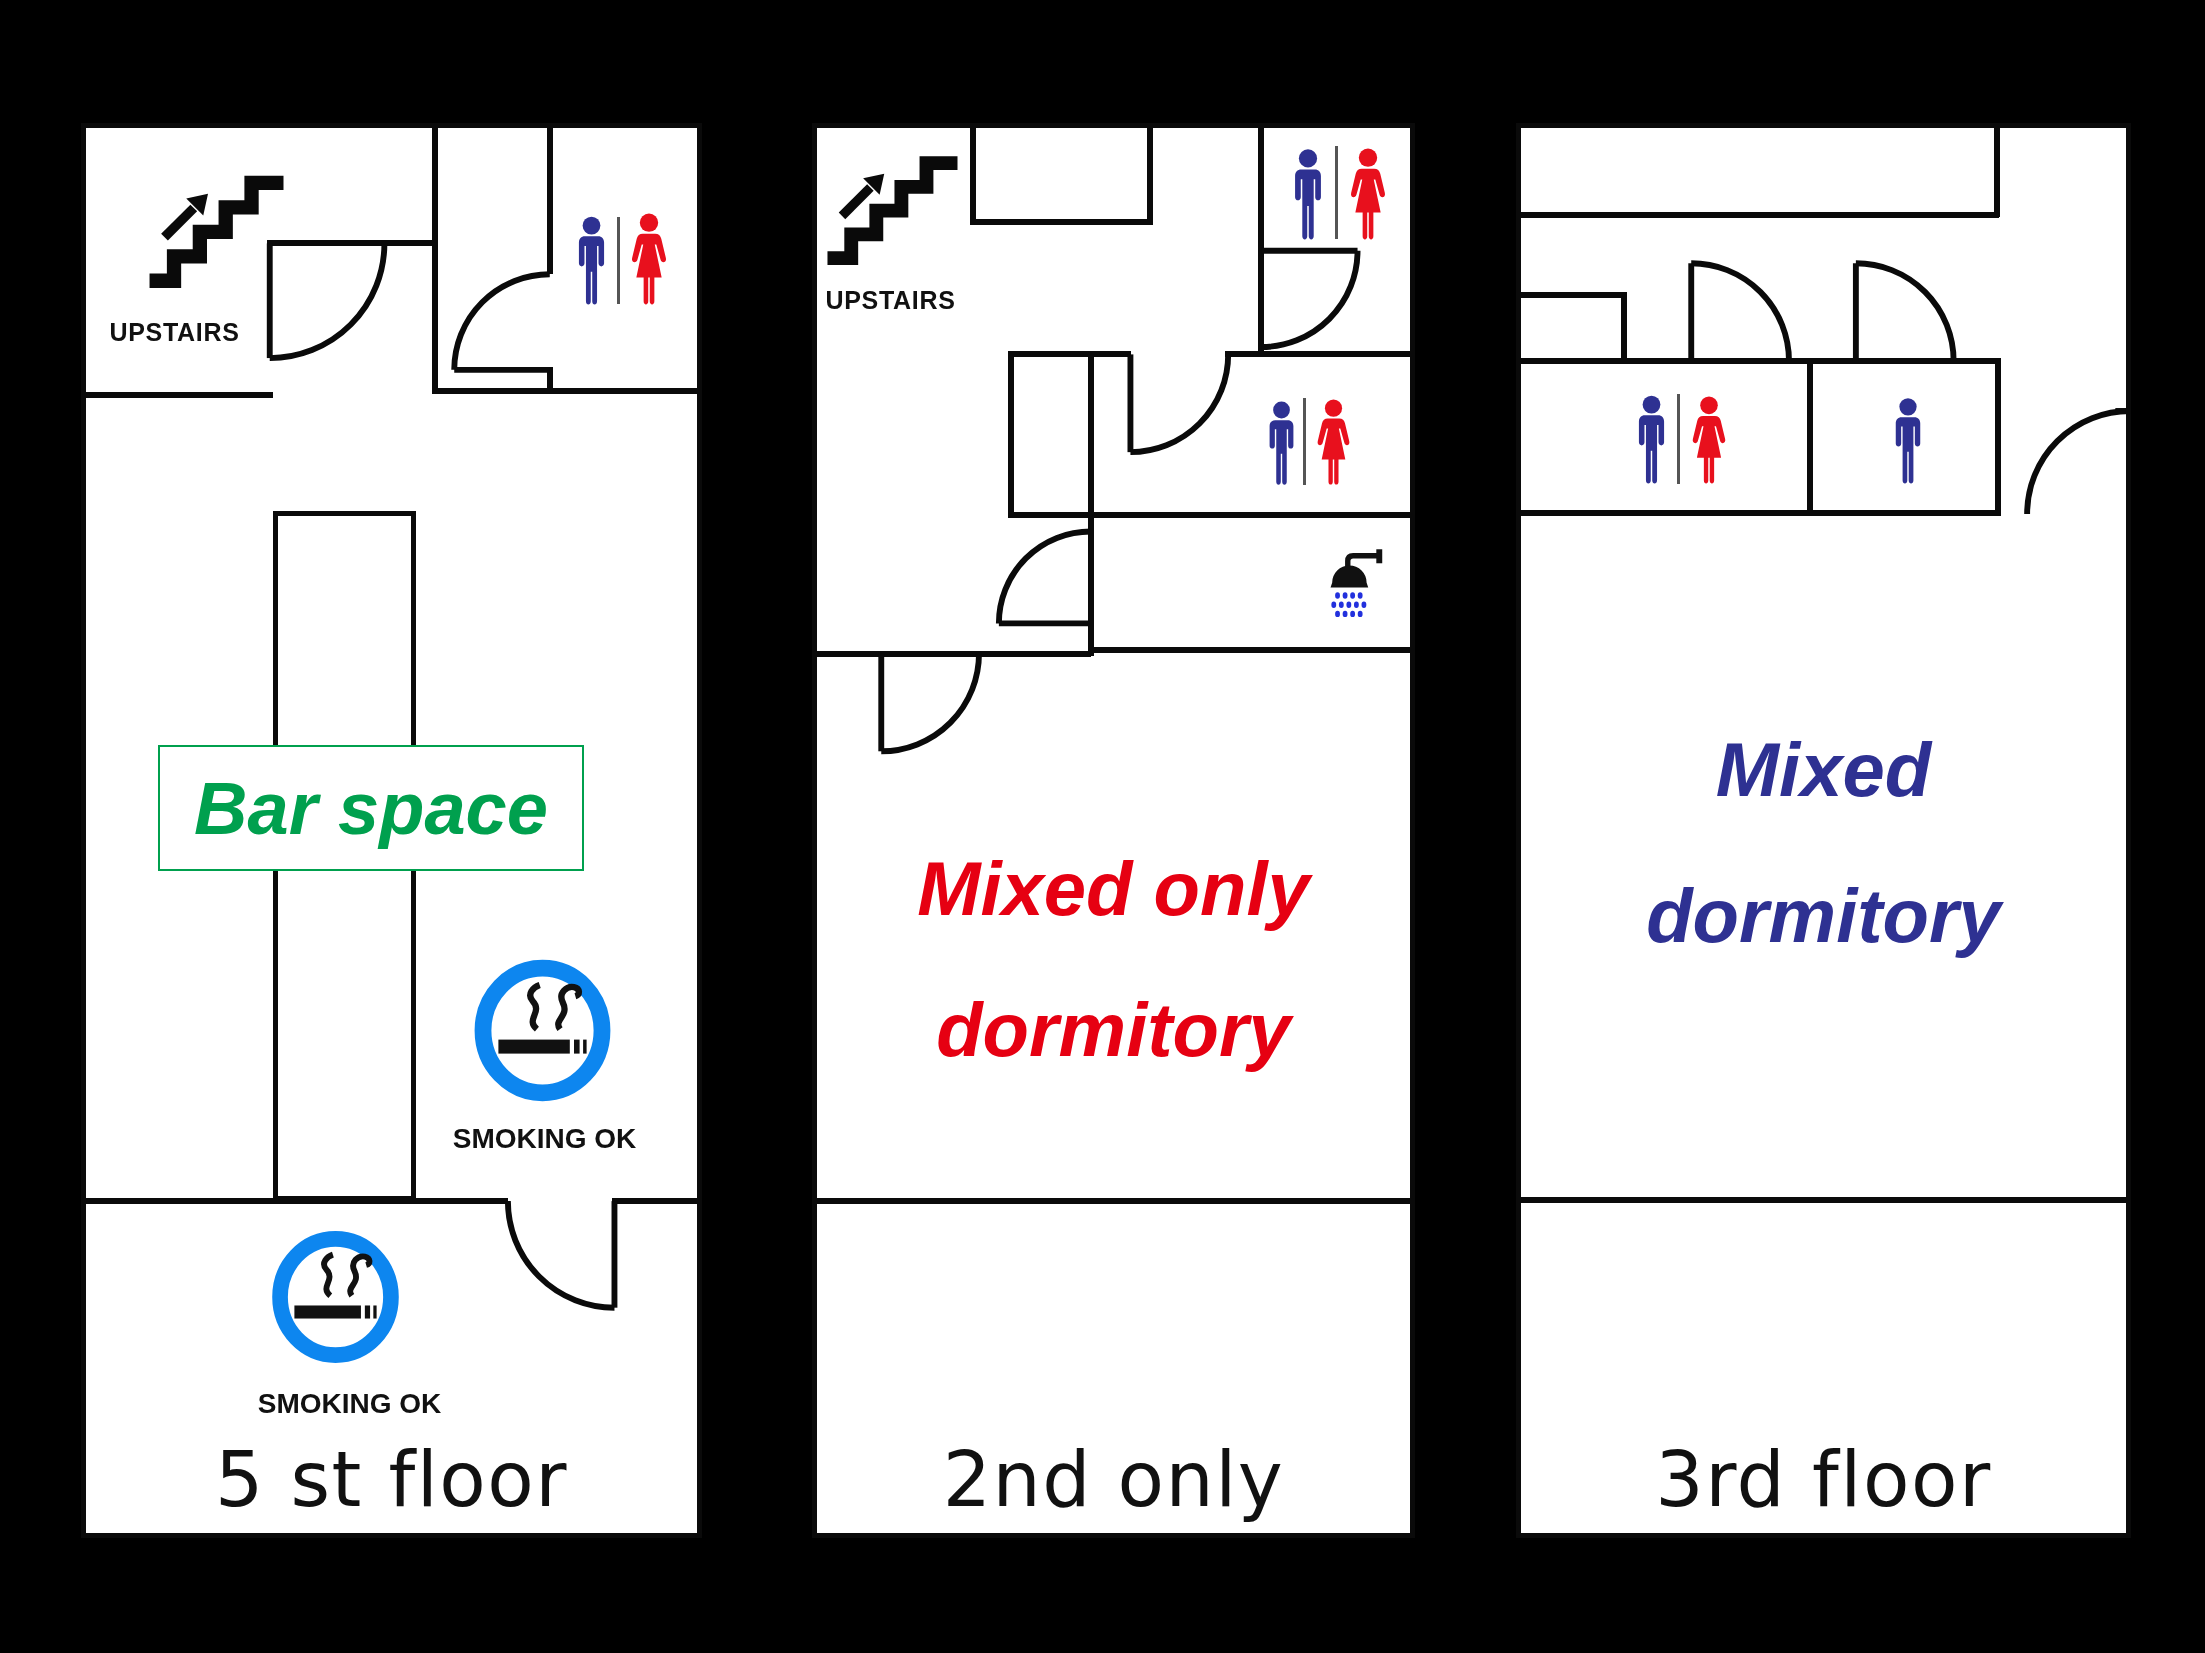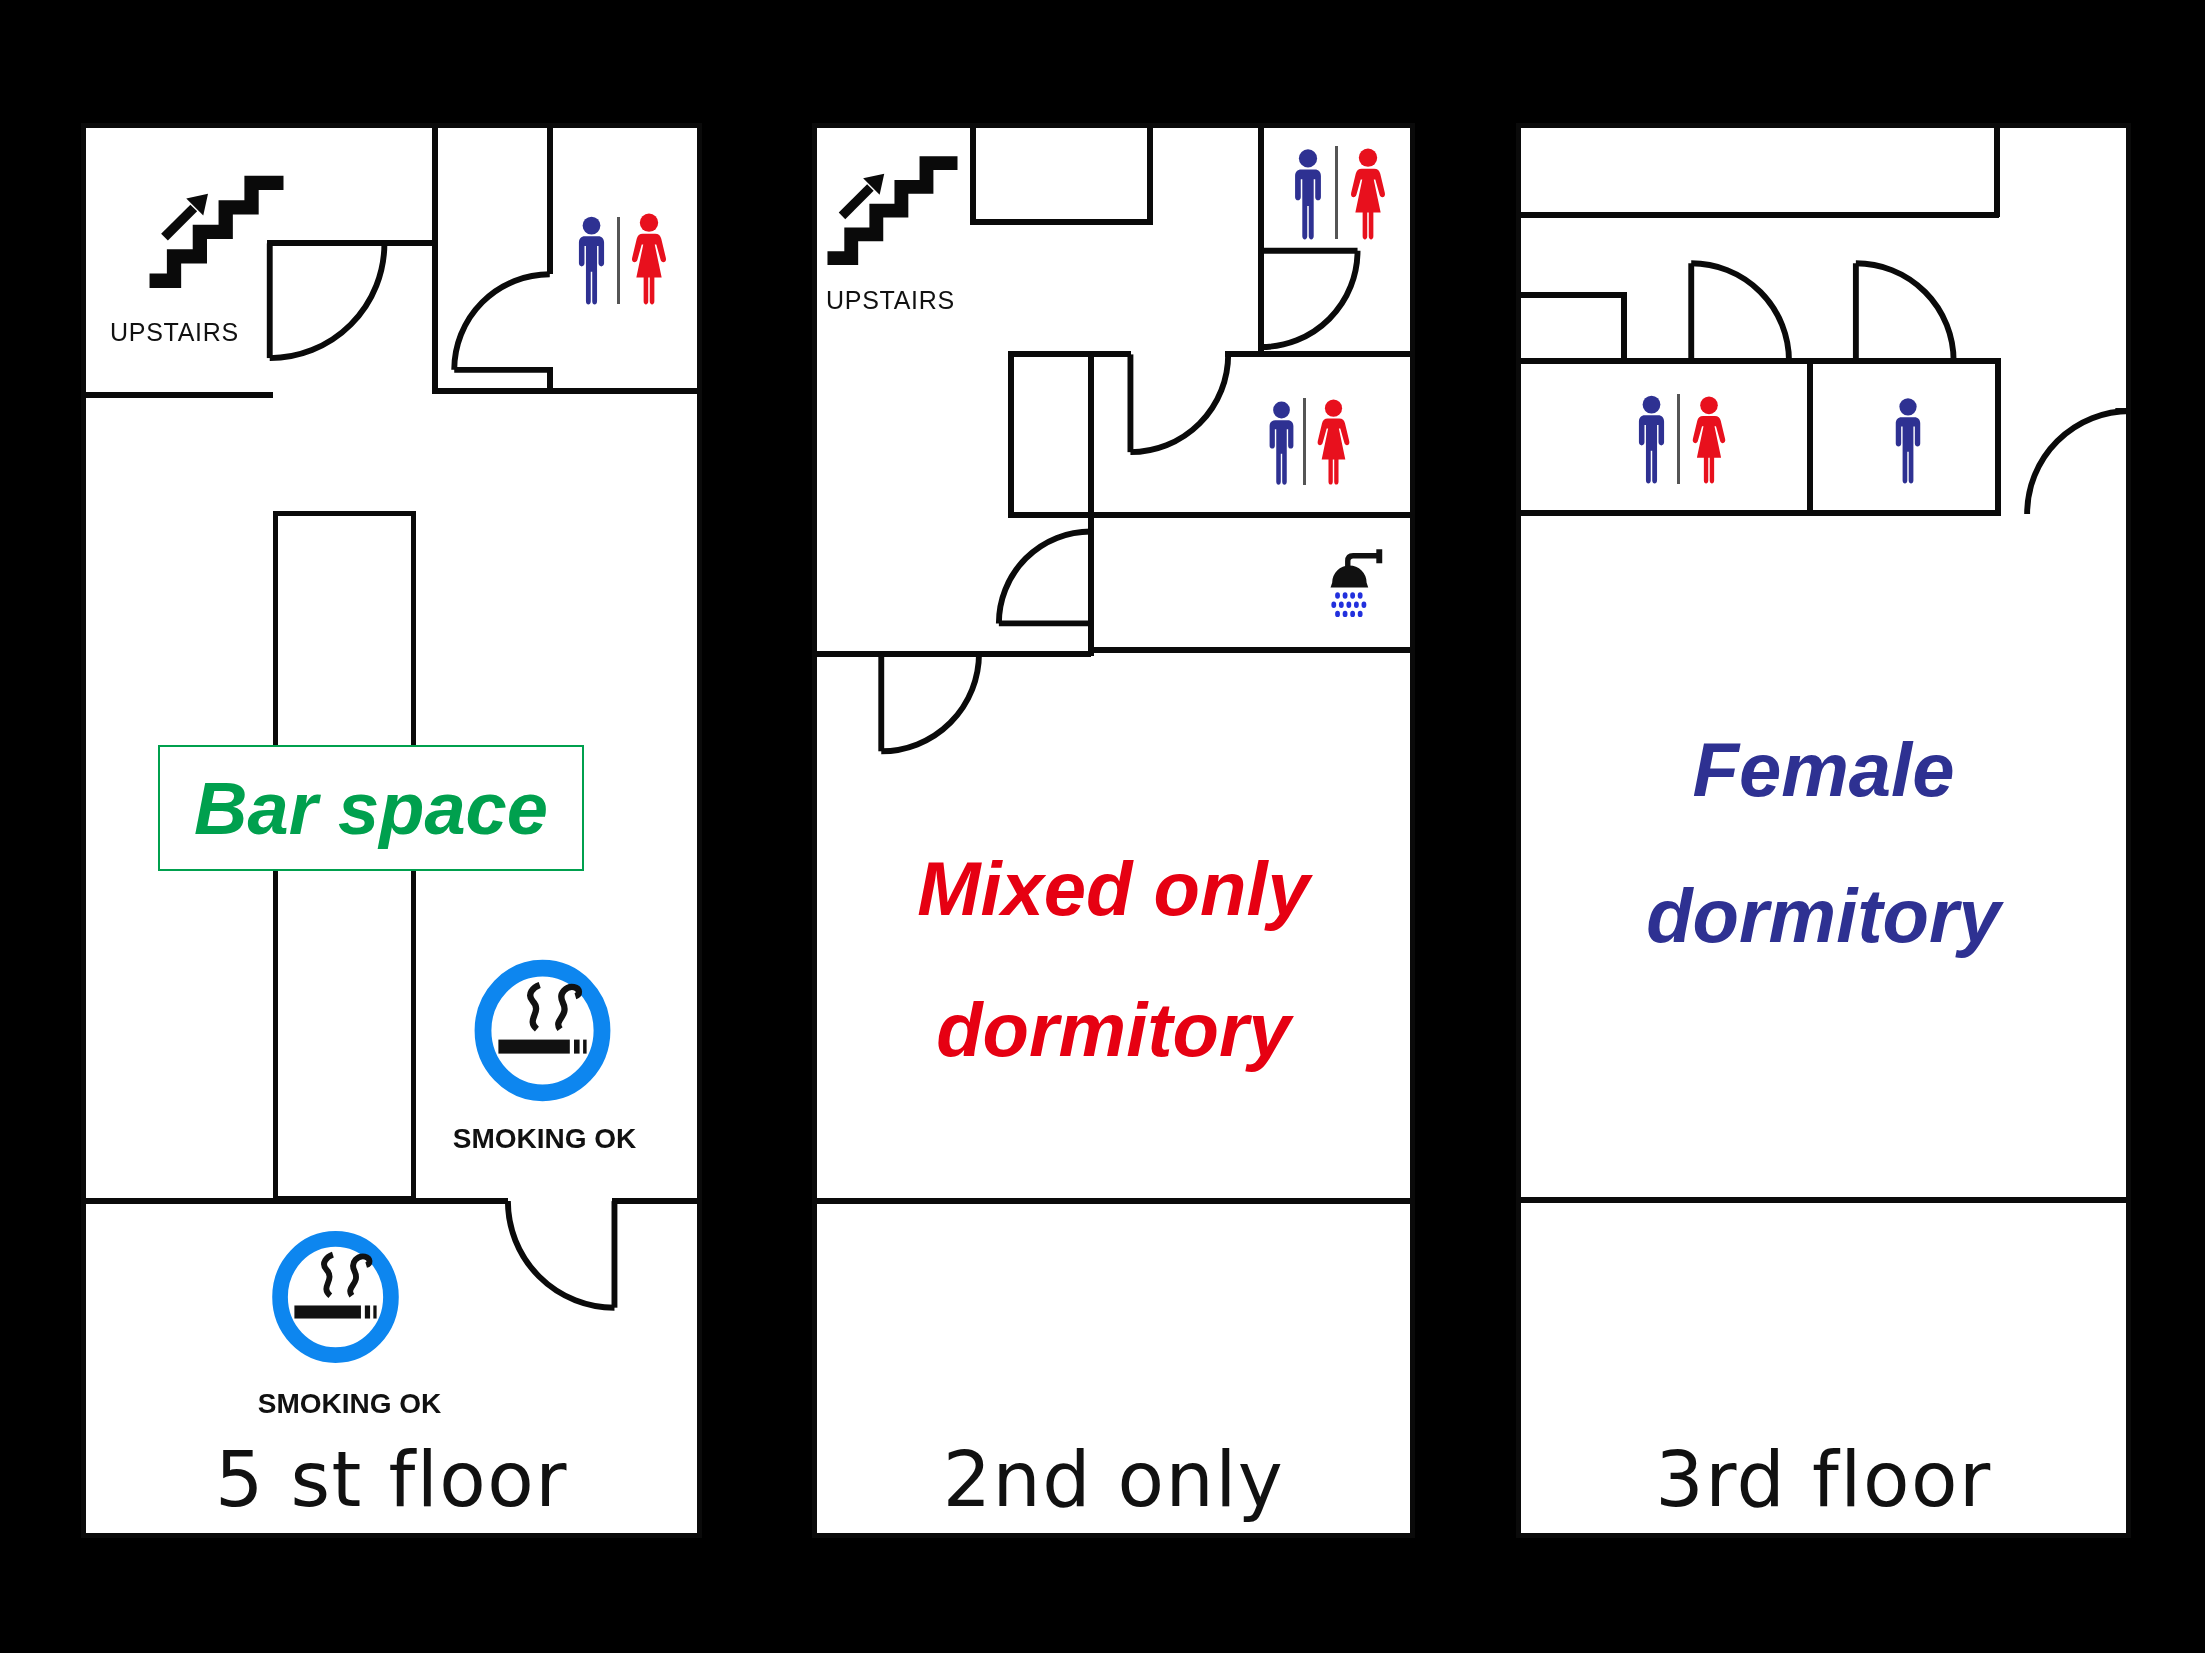--- a/index.html
+++ b/index.html
@@ -5,21 +5,21 @@
   html,body{margin:0;padding:0;background:#000;}
   #stage{position:relative;width:2205px;height:1654px;background:var(--bg,#000);overflow:hidden;
          font-family:"Liberation Sans", sans-serif;}
   .panel{position:absolute;background:var(--panel,#fff);border:5.1px solid var(--wall,#0a0a0a);box-sizing:border-box;}
   .wall{position:absolute;background:var(--wall,#0a0a0a);}
   .counter{position:absolute;border:5.9px solid var(--wall,#0a0a0a);box-sizing:border-box;background:var(--panel,#fff);}
   .icon{position:absolute;display:block;}
   .icon svg{width:100%;height:100%;display:block;}
   .divider{position:absolute;background:var(--divider,#555);}
   .label{position:absolute;text-align:center;white-space:nowrap;}
-  .upstairs-label{font-size:25px;font-weight:normal;letter-spacing:0.7px;color:var(--ink,#111);}
+  .upstairs-label{font-size:25px;font-weight:bold;letter-spacing:0.7px;color:var(--ink,#111);}
   .smoking-label{font-size:28px;font-weight:bold;color:var(--ink,#111);}
   .floor-label{font-family:"DejaVu Sans", sans-serif;font-size:76px;color:var(--ink,#111);letter-spacing:1.5px;}
   .bar-box{position:absolute;border:2.9px solid var(--green,#00a04e);background:var(--panel,#fff);
            display:flex;align-items:center;justify-content:center;}
   .bar-text{font-size:74px;font-weight:bold;font-style:italic;color:var(--green,#00a04e);}
   .dorm-red{font-size:76px;font-weight:bold;font-style:italic;color:var(--red,#e60012);}
   .dorm-navy{font-size:76px;font-weight:bold;font-style:italic;color:var(--navy,#2e3192);}
   #door-overlay{position:absolute;left:0;top:0;pointer-events:none;}
   #door-overlay path,#door-overlay line{stroke:var(--wall,#0a0a0a);stroke-width:8;fill:none;}
 </style>
@@ -198,21 +198,21 @@
       </svg>
     </span>
 
   <span class="icon" style="left: 1890px; top: 393px; width: 36px; height: 93px; color: rgb(46, 49, 146);">
       <svg viewBox="0 0 100 245" preserveAspectRatio="xMidYMax meet">
         <circle cx="50" cy="25" r="24" fill="currentColor"></circle>
         <path fill="currentColor" d="M32 54 H68 C78 54 84 61 84 71 V127 C84 138 69 138 69 127 V80 H65 V230 C65 241 52 241 52 230 V150 H48 V230 C48 241 35 241 35 230 V80 H31 V127 C31 138 16 138 16 127 V71 C16 61 22 54 32 54 Z"></path>
       </svg>
     </span>
 
-  <div class="label dorm-navy" style="left:1516px;top:726px;width:615px;">Female</div>
+  <div class="label dorm-navy" style="left:1516px;top:726px;width:615px;">Mixed</div>
   <div class="label dorm-navy" style="left:1516px;top:872px;width:615px;">dormitory</div>
 
   <div class="label floor-label" style="left:1516px;top:1435px;width:615px;">3rd floor</div>
 
   <svg id="door-overlay" width="2205" height="1654" viewBox="0 0 3000 2250">
 
     <line x1="367" y1="331" x2="367" y2="487"></line>
     <path d="M367 487 A156 156 0 0 0 523 331"></path>
     <line x1="618" y1="503" x2="748" y2="503"></line>
     <path d="M618 503 A130 130 0 0 1 748 373"></path>

